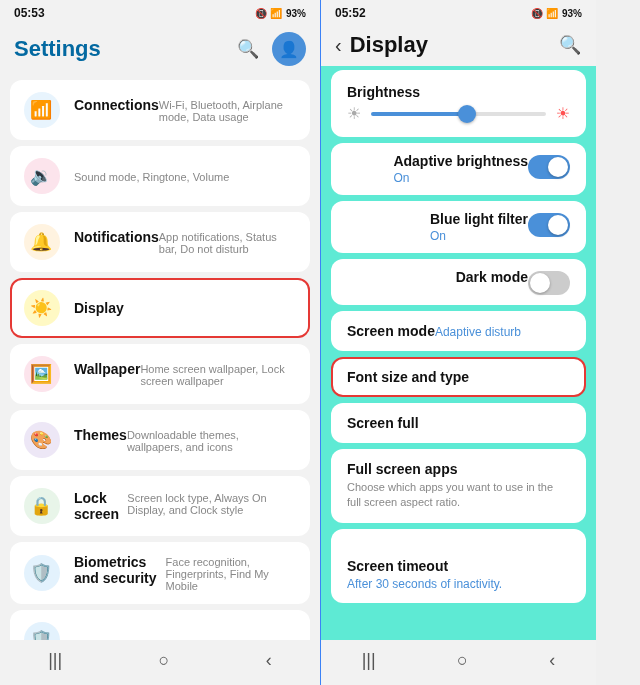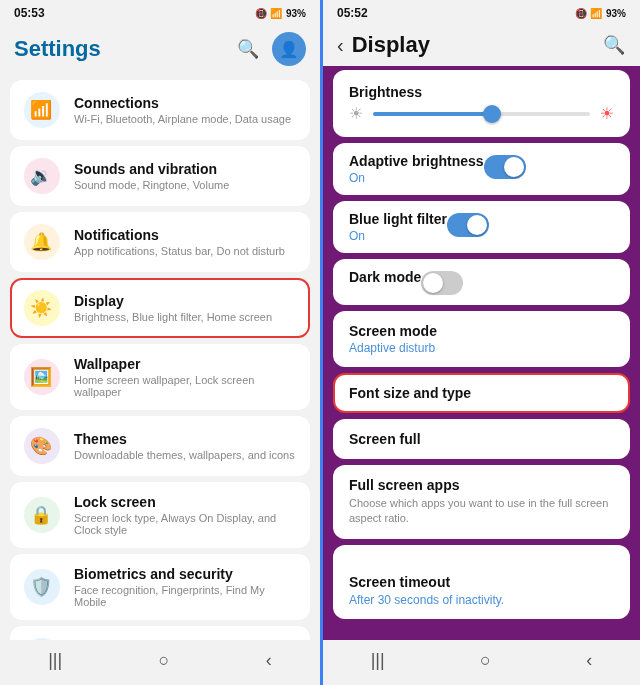--- a/index.html
+++ b/index.html
@@ -78,43 +78,43 @@
     }
     .settings-item.highlighted {
       border: 2px solid #e53935;
       padding: 10px 12px;
     }
     .item-icon {
       width: 36px; height: 36px; border-radius: 50%;
       display: flex; align-items: center; justify-content: center;
       font-size: 18px; flex-shrink: 0;
     }
-    .item-text { display: flex; flex-direction: column; }
+    .item-text { display: flex; }
     .item-title { font-size: 14px; font-weight: 600; color: #111; }
     .item-subtitle { font-size: 11px; color: #888; margin-top: 2px; }
 
     
     .bottom-nav {
       display: flex;
       justify-content: space-around;
       align-items: center;
       padding: 10px 0 14px;
       background: #f2f2f2;
     }
     .nav-btn { font-size: 18px; color: #555; cursor: pointer; }
 
     
     .display-panel {
-      width: 320px;
+      width: 276px;
       height: 685px;
-      background: #701a75;
+      background: #5eead4;
       display: flex;
       flex-direction: column;
       overflow: hidden;
-      border-left: 3px solid #3b82f6;
+      border-left: 1px solid #3b82f6;
     }
 
     .display-app-bar {
       display: flex;
       align-items: center;
       padding: 8px 14px 8px;
       background: #f2f2f2;
       gap: 8px;
     }
     .back-btn { font-size: 20px; color: #333; cursor: pointer; }
@@ -159,21 +159,21 @@
       top: -7px;
       left: calc(55% - 9px);
       box-shadow: 0 1px 3px rgba(0,0,0,0.3);
     }
     .brightness-max { font-size: 16px; color: #ff5252; }
 
     
     .toggle-row {
       display: flex;
       align-items: flex-start;
-      justify-content: flex-start;
+      justify-content: flex-end;
       padding: 10px 16px;
       background: white;
       border-radius: 12px;
     }
     .toggle-text { display: flex; flex-direction: column; }
     .toggle-title { font-size: 14px; font-weight: 600; color: #111; }
     .toggle-sub { font-size: 12px; color: #4a90d9; margin-top: 2px; }
 
     .toggle {
       width: 42px; height: 24px;
@@ -199,21 +199,21 @@
 
     
     .simple-row {
       display: flex;
       align-items: flex-start;
       justify-content: space-between;
       padding: 12px 16px;
       background: white;
       border-radius: 12px;
     }
-    .simple-row-text { display: flex; flex-direction: column; }
+    .simple-row-text { display: flex; }
     .simple-row-title { font-size: 14px; font-weight: 600; color: #111; }
     .simple-row-sub { font-size: 12px; color: #4a90d9; margin-top: 2px; }
 
     
     .simple-row.highlighted-row {
       border: 2px solid #e53935;
       padding: 10px 14px;
     }
 
     .desc-row {
@@ -262,38 +262,36 @@
       <div class="item-icon" style="background:#e8f4fd;">📶</div>
       <div class="item-text">
         <span class="item-title">Connections</span>
         <span class="item-subtitle">Wi-Fi, Bluetooth, Airplane mode, Data usage</span>
       </div>
     </div>
 
     <div class="settings-item">
       <div class="item-icon" style="background:#fce4ec;">🔉</div>
       <div class="item-text">
-        <span class="item-title">Sounds and vibration</span>
         <span class="item-subtitle">Sound mode, Ringtone, Volume</span>
       </div>
     </div>
 
     <div class="settings-item">
       <div class="item-icon" style="background:#fff3e0;">🔔</div>
       <div class="item-text">
         <span class="item-title">Notifications</span>
         <span class="item-subtitle">App notifications, Status bar, Do not disturb</span>
       </div>
     </div>
 
     <div class="settings-item highlighted">
       <div class="item-icon" style="background:#fff9c4;">☀️</div>
       <div class="item-text">
         <span class="item-title">Display</span>
-        <span class="item-subtitle">Brightness, Blue light filter, Home screen</span>
       </div>
     </div>
 
     <div class="settings-item">
       <div class="item-icon" style="background:#fce4ec;">🖼️</div>
       <div class="item-text">
         <span class="item-title">Wallpaper</span>
         <span class="item-subtitle">Home screen wallpaper, Lock screen wallpaper</span>
       </div>
     </div>

